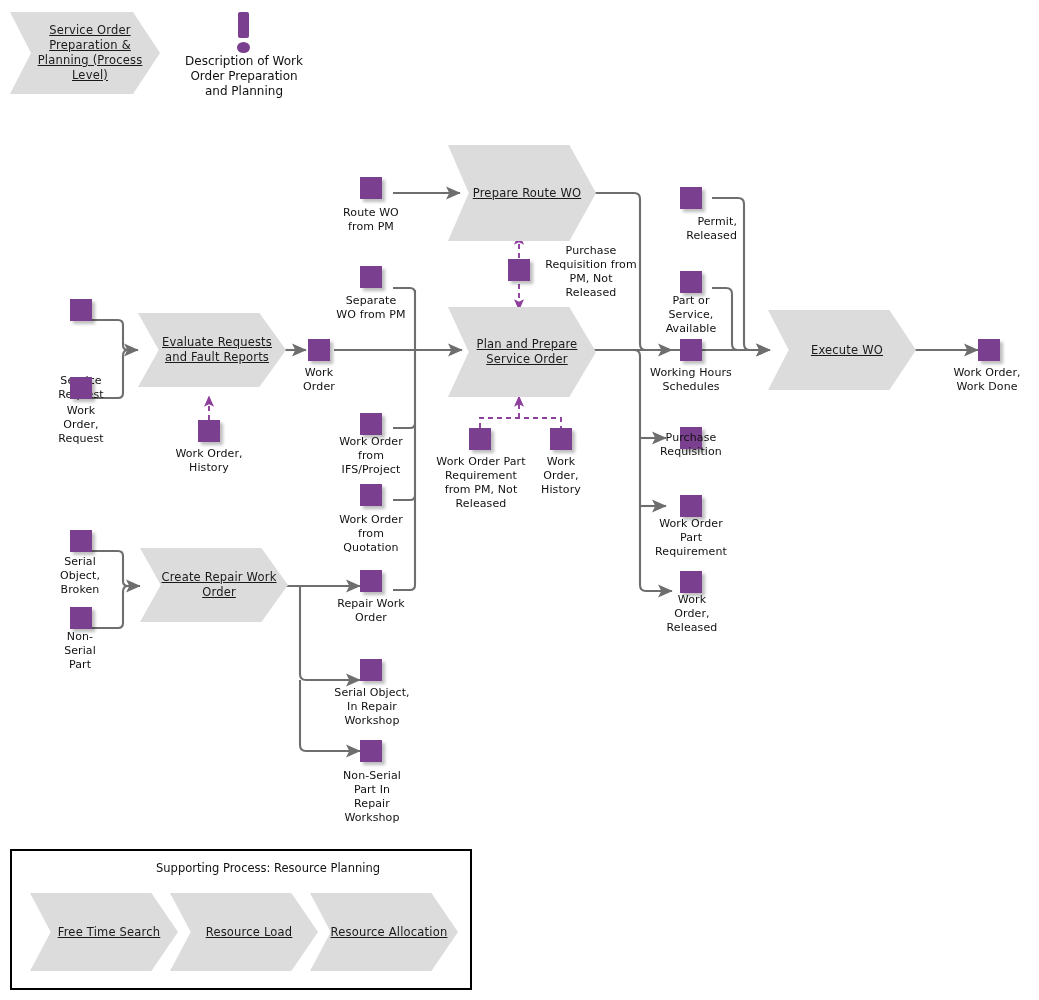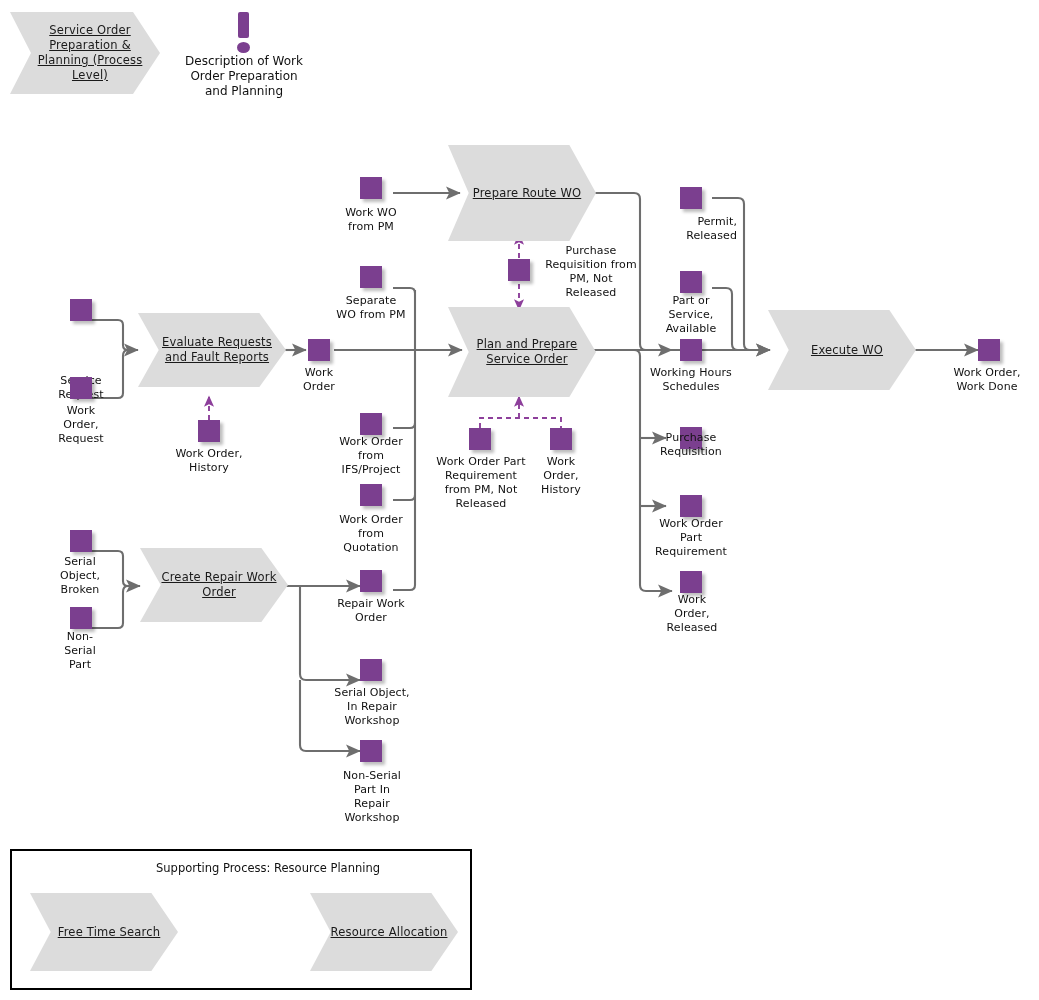--- a/index.html
+++ b/index.html
@@ -236,21 +236,21 @@
 
   <div class="node" style="left:198px; top:420px;"></div>
   <div class="nlabel" style="left:153px; top:447px; width:112px;">Work Order,
 History</div>
 
   <div class="node" style="left:308px; top:339px;"></div>
   <div class="nlabel" style="left:283px; top:366px; width:72px;">Work
 Order</div>
 
   <div class="node" style="left:360px; top:177px;"></div>
-  <div class="nlabel" style="left:325px; top:206px; width:92px;">Work WO
+  <div class="nlabel" style="left:325px; top:206px; width:92px;">Route WO
 from PM</div>
 
   <div class="node" style="left:360px; top:266px;"></div>
   <div class="nlabel" style="left:320px; top:294px; width:102px;">Separate
 WO from PM</div>
 
   <div class="node" style="left:360px; top:413px;"></div>
   <div class="nlabel" style="left:320px; top:435px; width:102px;">Work Order
 from
 IFS/Project</div>
@@ -334,18 +334,21 @@
 Workshop</div>
 
   <div class="support-box" style="left:10px; top:849px; width:462px; height:141px;">
     <div class="support-title" style="left:0; top:10px;padding-left:27px;">Supporting Process: Resource Planning</div>
   </div>
 
   <div class="proc" style="left:30px; top:893px; width:148px; height:78px;">
     <span class="ptext">Free Time
 Search</span>
   </div>
+  <div class="proc" style="left:170px; top:893px; width:148px; height:78px;">
+    <span class="ptext">Resource Load</span>
+  </div>
   <div class="proc" style="left:310px; top:893px; width:148px; height:78px;">
     <span class="ptext">Resource
 Allocation</span>
   </div>
 
 </div>
 
 </body></html>

